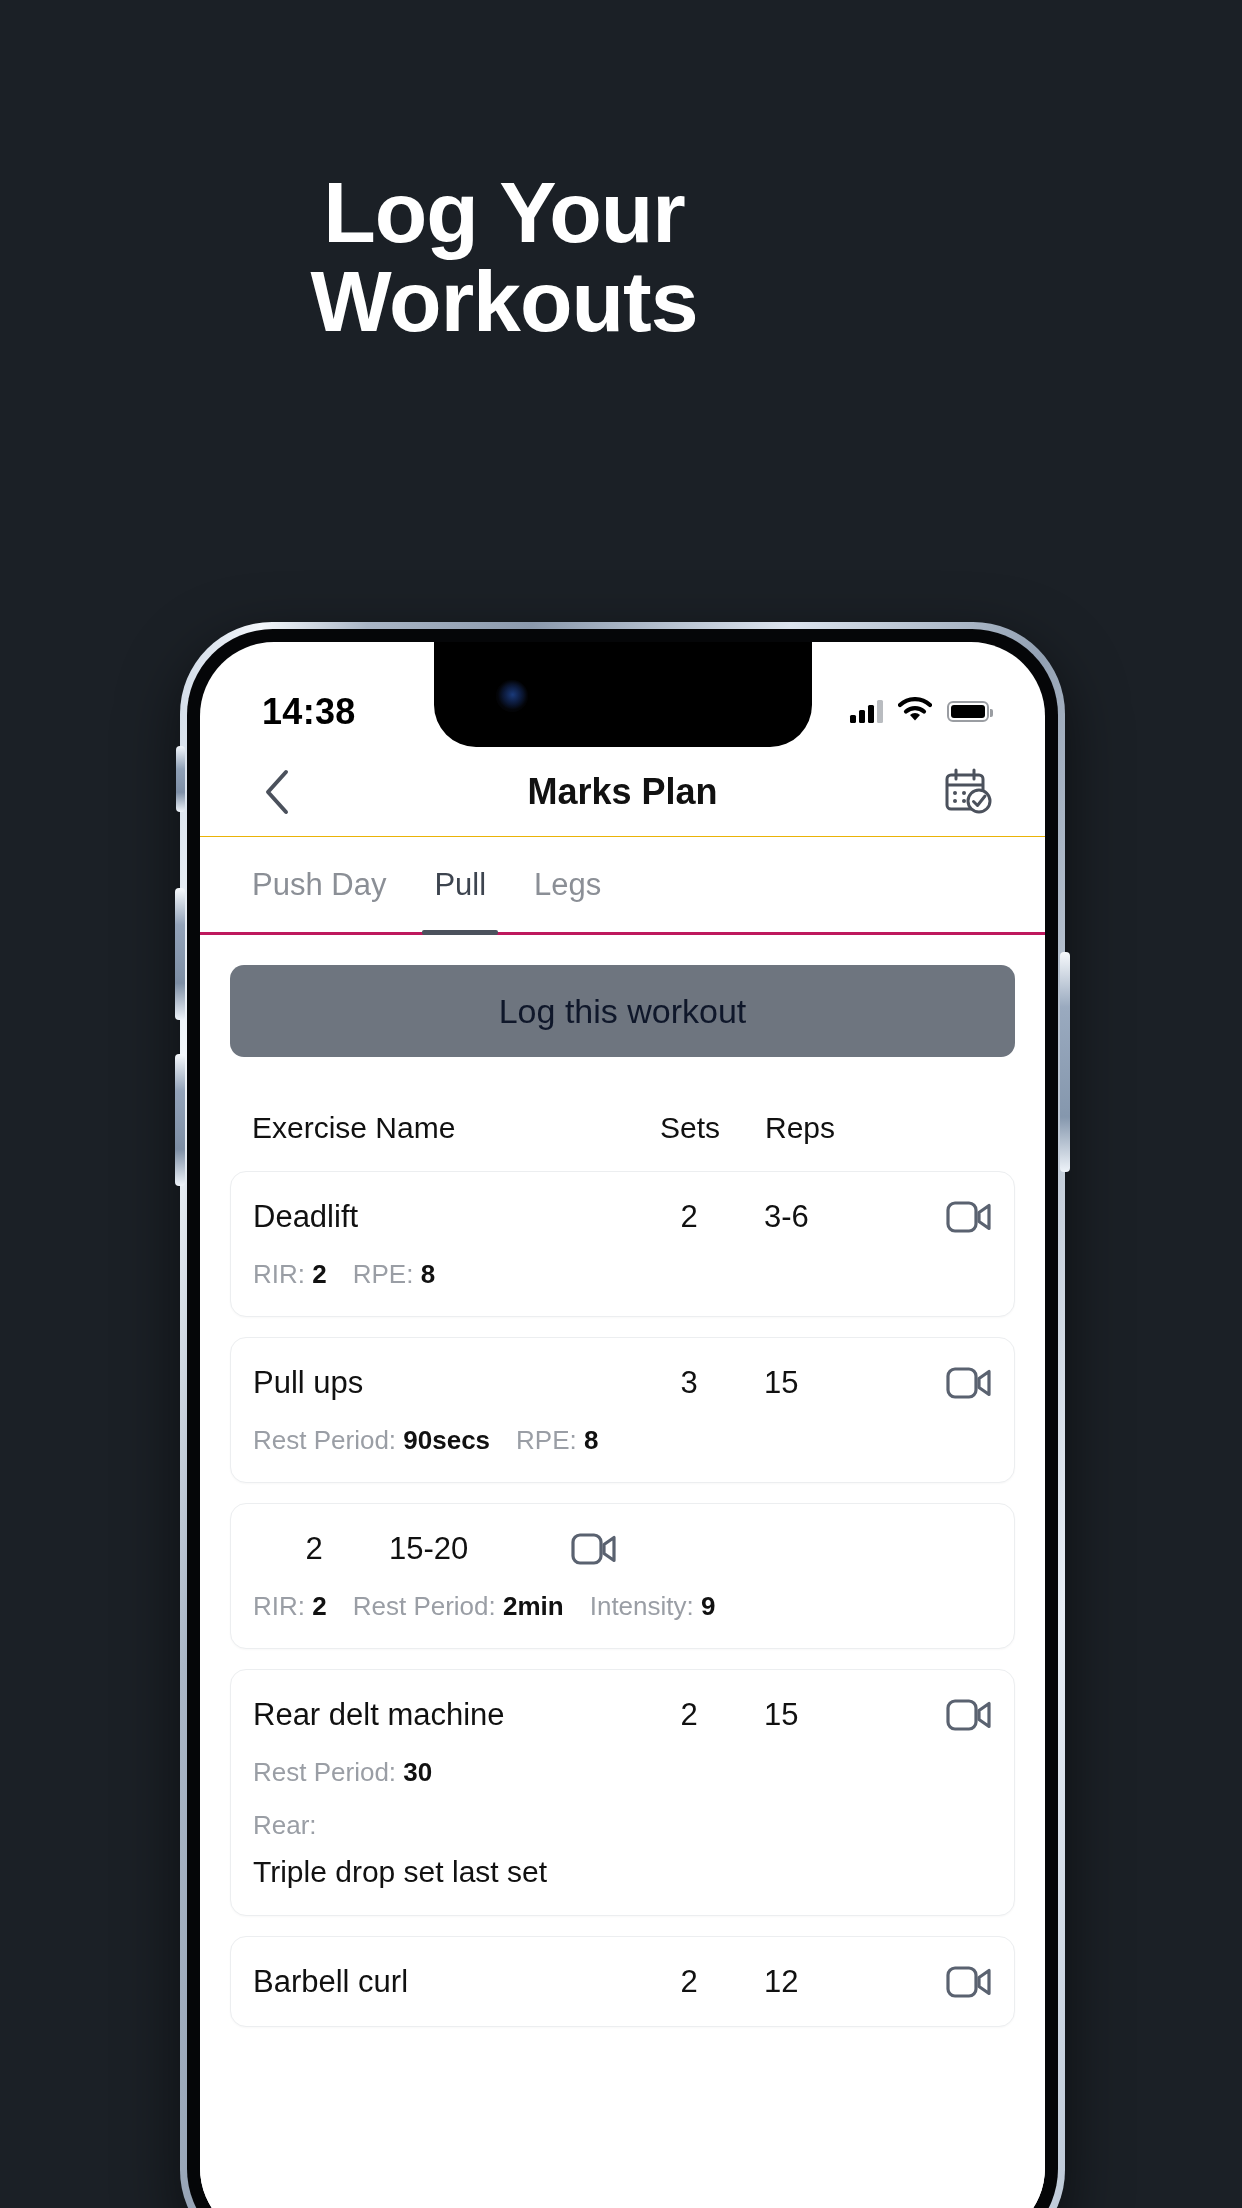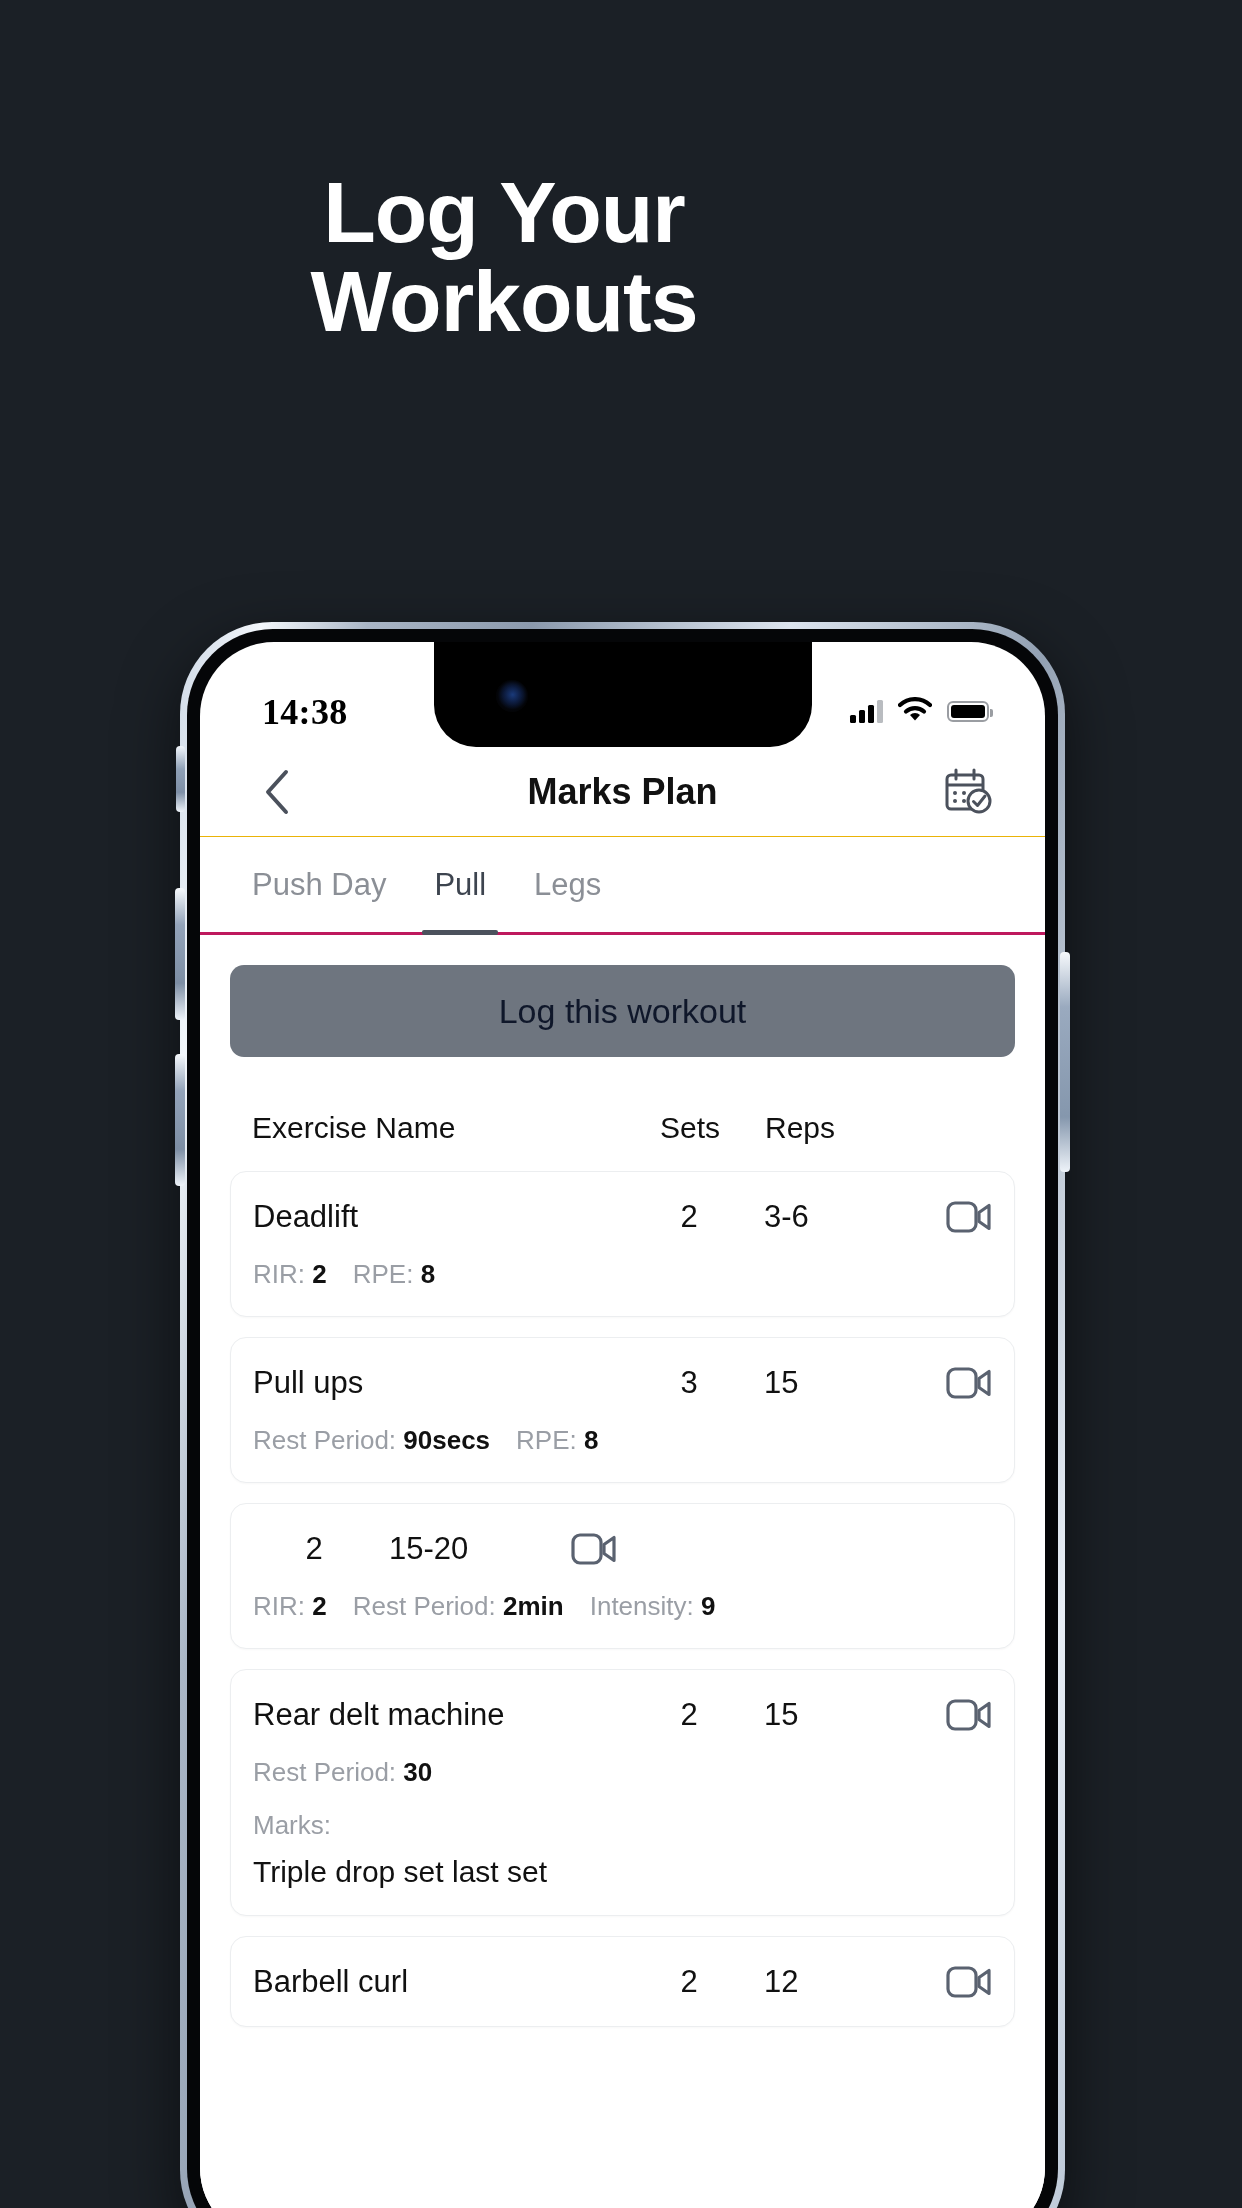--- a/index.html
+++ b/index.html
@@ -62,21 +62,21 @@
     position:absolute; top:38px; left:62px;
     width:32px; height:32px; border-radius:50%;
     background:radial-gradient(circle at 52% 46%, #1a3a7a 0%, #0d1c3f 34%, #05070d 62%, #0b0b0d 100%);
     box-shadow:inset 0 0 5px #000;
   }
 
   
   .statusbar {
     position:absolute; top:0; left:0; width:100%; height:105px;
     display:flex; align-items:center; justify-content:space-between;
-    padding:34px 56px 0 62px; z-index:7;font-family:Liberation Serif, serif;
+    padding:34px 56px 0 62px; z-index:7;
   }
   .clock { font-size:36px; font-weight:600; color:#000; letter-spacing:.3px; }
   .status-icons { display:flex; align-items:center; gap:15px; }
   .sig { display:flex; align-items:flex-end; gap:3px; height:23px; }
   .sig i { width:6px; background:#000; border-radius:1.5px; display:block; }
   .sig i:nth-child(1){ height:8px; }
   .sig i:nth-child(2){ height:13px; }
   .sig i:nth-child(3){ height:18px; }
   .sig i:nth-child(4){ height:23px; background:#b9bcc0; }
   .batt {
@@ -290,21 +290,21 @@
                   <div class="ex-vid">
                     <svg width="46" height="34" viewBox="0 0 46 34">
                       <rect x="2" y="3" width="28" height="28" rx="7" stroke="#5a6270" stroke-width="3.2" fill="none"></rect>
                       <path d="M33 12.5 L43 5.5 L43 28.5 L33 21.5 Z" stroke="#5a6270" stroke-width="3.2" fill="none" stroke-linejoin="round"></path>
                     </svg>
                   </div>
                 </div>
                 <div class="ex-meta">
                   <span class="meta-item"><span class="meta-label">Rest Period:</span> <span class="meta-value">30</span></span>
                 </div>
-                <div class="notes-label">Marks:</div>
+                <div class="notes-label">Rear:</div>
                 <div class="notes-text">Triple drop set last set</div>
               </div>
               <div class="ex-card">
                 <div class="ex-main">
                   <div class="ex-name">Barbell curl</div>
                   <div class="ex-sets">2</div>
                   <div class="ex-reps">12</div>
                   <div class="ex-vid">
                     <svg width="46" height="34" viewBox="0 0 46 34">
                       <rect x="2" y="3" width="28" height="28" rx="7" stroke="#5a6270" stroke-width="3.2" fill="none"></rect>

